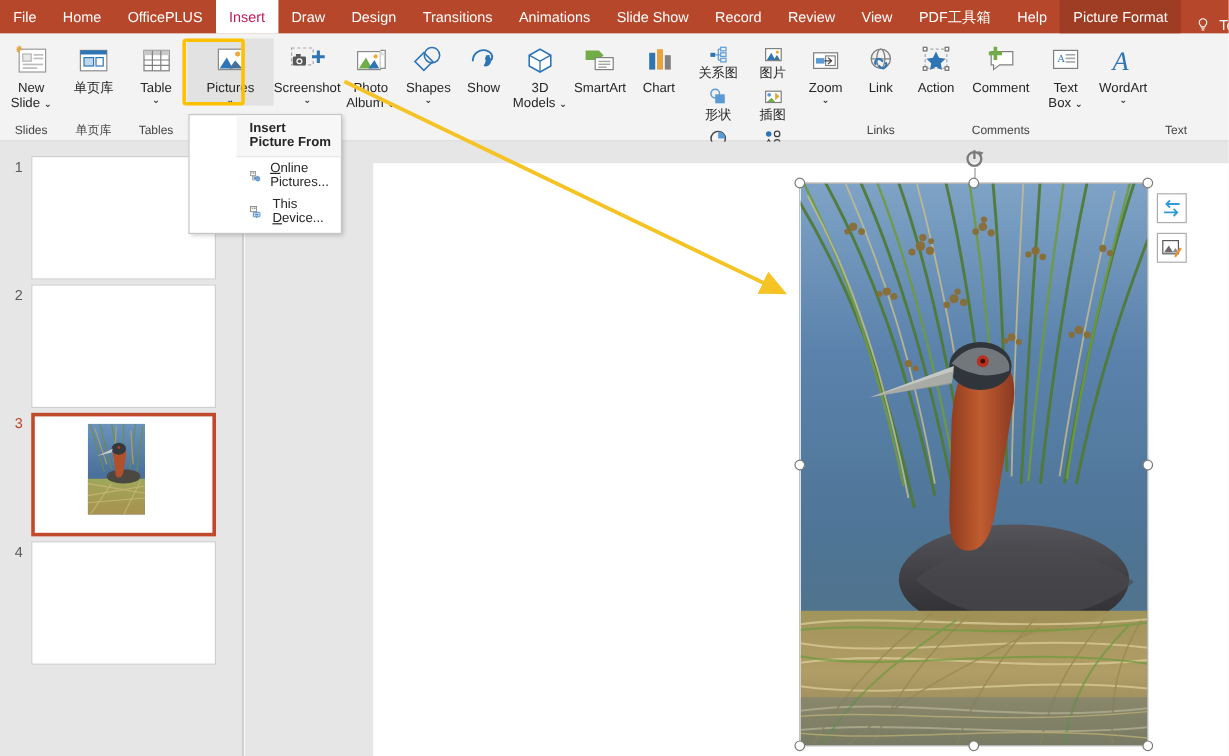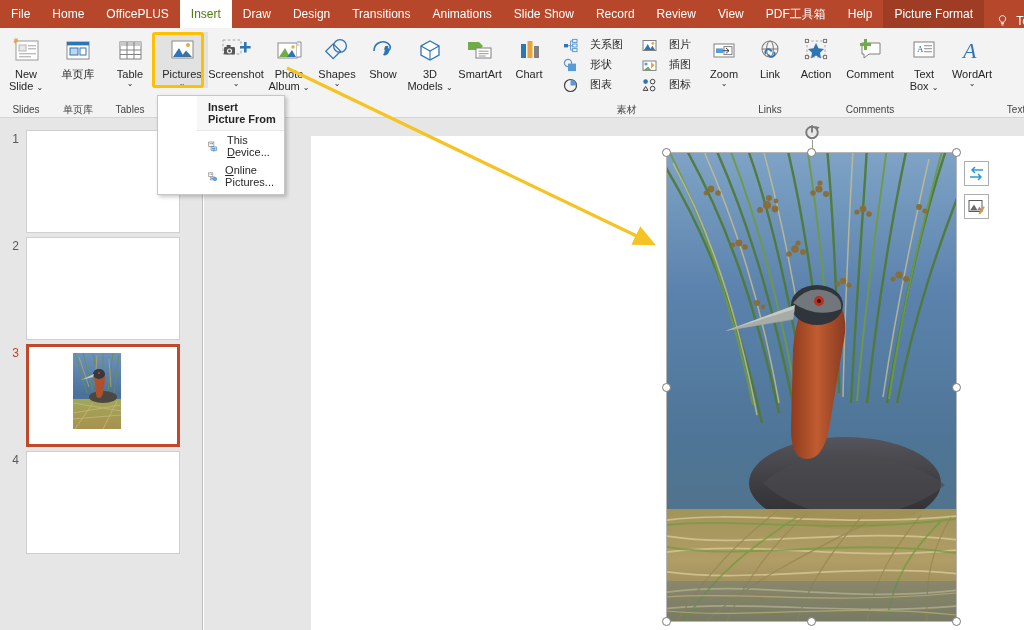--- a/index.html
+++ b/index.html
@@ -15,21 +15,21 @@
   
   #tabbar{
     position:absolute; left:0; top:0; width:1024px; height:28px;
     background:#B7472A;
     display:flex; align-items:flex-end;
   }
   .tab{
     height:28px; line-height:28px; padding:0 11px;
     color:#ffffff; font-size:12px; white-space:nowrap; cursor:default;
   }
-  .tab.active{ background:#ffffff; color:#4d7c0f; }
+  .tab.active{ background:#ffffff; color:#be185d; }
   .tab.ctx{ background:#9E3C24; color:#ffffff; }
   #tellme{
     display:flex; align-items:center; gap:7px;
     margin-left:12px; color:#ffffff; font-size:12px; white-space:nowrap;
   }
   #tellme .bulb{ width:13px;height:14px; display:block; }
 
   
   #ribbon{
     position:absolute; left:0; top:28px; width:1024px; height:90px;
@@ -55,21 +55,21 @@
   .caret{ font-size:8px; line-height:8px; display:block; text-align:center;}
 
   .bigbtn.highlighted{ background:#E2E2E2; }
   #pictures-highlight{
     position:absolute; left:152px; top:32px; width:52px; height:56px;
     border:3px solid #FFC000; border-radius:3px; pointer-events:none; z-index:40;
   }
 
   
   .smallgrid{ display:grid; grid-template-columns:auto auto; gap:2px 14px; padding:4px 8px 0 8px; }
-  .smallbtn{ display:flex; align-items:flex-start; gap:12px; font-size:11px; white-space:nowrap; cursor:default; padding:1px 2px;}
+  .smallbtn{ display:flex; align-items:center; gap:0; font-size:11px; white-space:nowrap; cursor:default; padding:1px 2px;flex-direction:column;}
   .smallbtn .ico{ width:16px;height:16px; display:flex; align-items:center; justify-content:center;}
 
   
   #insert-picture-menu{
     position:absolute; left:157px; top:95px; width:128px;
     background:#ffffff; border:1px solid #C6C6C6; box-shadow:2px 2px 4px rgba(0,0,0,.22);
     z-index:60; padding-bottom:3px;padding-left:39px;
   }
   #insert-picture-menu .mhead{
     font-size:11px; font-weight:bold; color:#262626; padding:5px 8px 5px 11px;
@@ -225,21 +225,21 @@
         <span class="lbl">Table</span>
         <span class="caret">⌄</span>
       </div>
     </div>
     <div class="group-label">Tables</div>
   </div>
   <div class="group-sep"></div>
 
   <div class="group">
     <div class="group-items">
-      <div class="bigbtn highlighted" style="width:52px">
+      <div class="bigbtn highlighted" style="width:72px">
         <span class="ico">
           <svg width="30" height="28" viewBox="0 0 30 28">
             <rect x="5" y="4" width="21" height="17" fill="#fff" stroke="#8A8A8A"></rect>
             <circle cx="21" cy="8" r="2.1" fill="#F0A93B"></circle>
             <path d="M6 20 L12 11 L17 20 Z" fill="#2E75B6"></path>
             <path d="M14 20 L19 13.5 L25 20 Z" fill="#41719C"></path>
           </svg>
         </span>
         <span class="lbl">Pictures</span>
         <span class="caret">⌄</span>
@@ -499,38 +499,38 @@
 
 <div id="pictures-highlight"></div>
 
 <div id="insert-picture-menu">
   <div class="mhead">Insert Picture From</div>
   <div class="mitem">
     <svg class="ico" viewBox="0 0 16 16">
       <rect x="1" y="1.5" width="7.5" height="6.4" fill="#fff" stroke="#808080"></rect>
       <rect x="2.4" y="2.8" width="2" height="2" fill="#E8A33D"></rect>
       <rect x="5" y="2.8" width="2.2" height="2" fill="#5B9BD5"></rect>
-      <rect x="4.5" y="8.6" width="8" height="5.4" rx="0.6" fill="#fff" stroke="#2E75B6"></rect>
-      <rect x="6" y="10" width="5" height="2.6" fill="#5B9BD5"></rect>
-      <line x1="8.5" y1="14" x2="8.5" y2="15.4" stroke="#2E75B6"></line>
-    </svg>
-    <span><span>This </span><span class="ul">D</span><span>evice...</span></span>
-  </div>
-  <div class="mitem">
-    <svg class="ico" viewBox="0 0 16 16">
-      <rect x="1" y="1.5" width="7.5" height="6.4" fill="#fff" stroke="#808080"></rect>
-      <rect x="2.4" y="2.8" width="2" height="2" fill="#E8A33D"></rect>
-      <rect x="5" y="2.8" width="2.2" height="2" fill="#5B9BD5"></rect>
       <rect x="4.5" y="8.6" width="7" height="5.4" fill="#fff" stroke="#808080"></rect>
       <rect x="5.8" y="9.8" width="4.4" height="3" fill="#5B9BD5"></rect>
       <circle cx="12.2" cy="12.4" r="3.1" fill="#fff" stroke="#2E75B6"></circle>
       <ellipse cx="12.2" cy="12.4" rx="1.3" ry="3.1" fill="none" stroke="#2E75B6"></ellipse>
       <line x1="9.1" y1="12.4" x2="15.3" y2="12.4" stroke="#2E75B6"></line>
     </svg>
     <span><span></span><span class="ul">O</span><span>nline Pictures...</span></span>
+  </div>
+  <div class="mitem">
+    <svg class="ico" viewBox="0 0 16 16">
+      <rect x="1" y="1.5" width="7.5" height="6.4" fill="#fff" stroke="#808080"></rect>
+      <rect x="2.4" y="2.8" width="2" height="2" fill="#E8A33D"></rect>
+      <rect x="5" y="2.8" width="2.2" height="2" fill="#5B9BD5"></rect>
+      <rect x="4.5" y="8.6" width="8" height="5.4" rx="0.6" fill="#fff" stroke="#2E75B6"></rect>
+      <rect x="6" y="10" width="5" height="2.6" fill="#5B9BD5"></rect>
+      <line x1="8.5" y1="14" x2="8.5" y2="15.4" stroke="#2E75B6"></line>
+    </svg>
+    <span><span>This </span><span class="ul">D</span><span>evice...</span></span>
   </div>
 </div>
 
 <div id="slidepane">
 
   <div class="thumbrow" style="top:12px">
     <div class="thumbnum">1</div>
     <div class="thumb"></div>
   </div>
 

